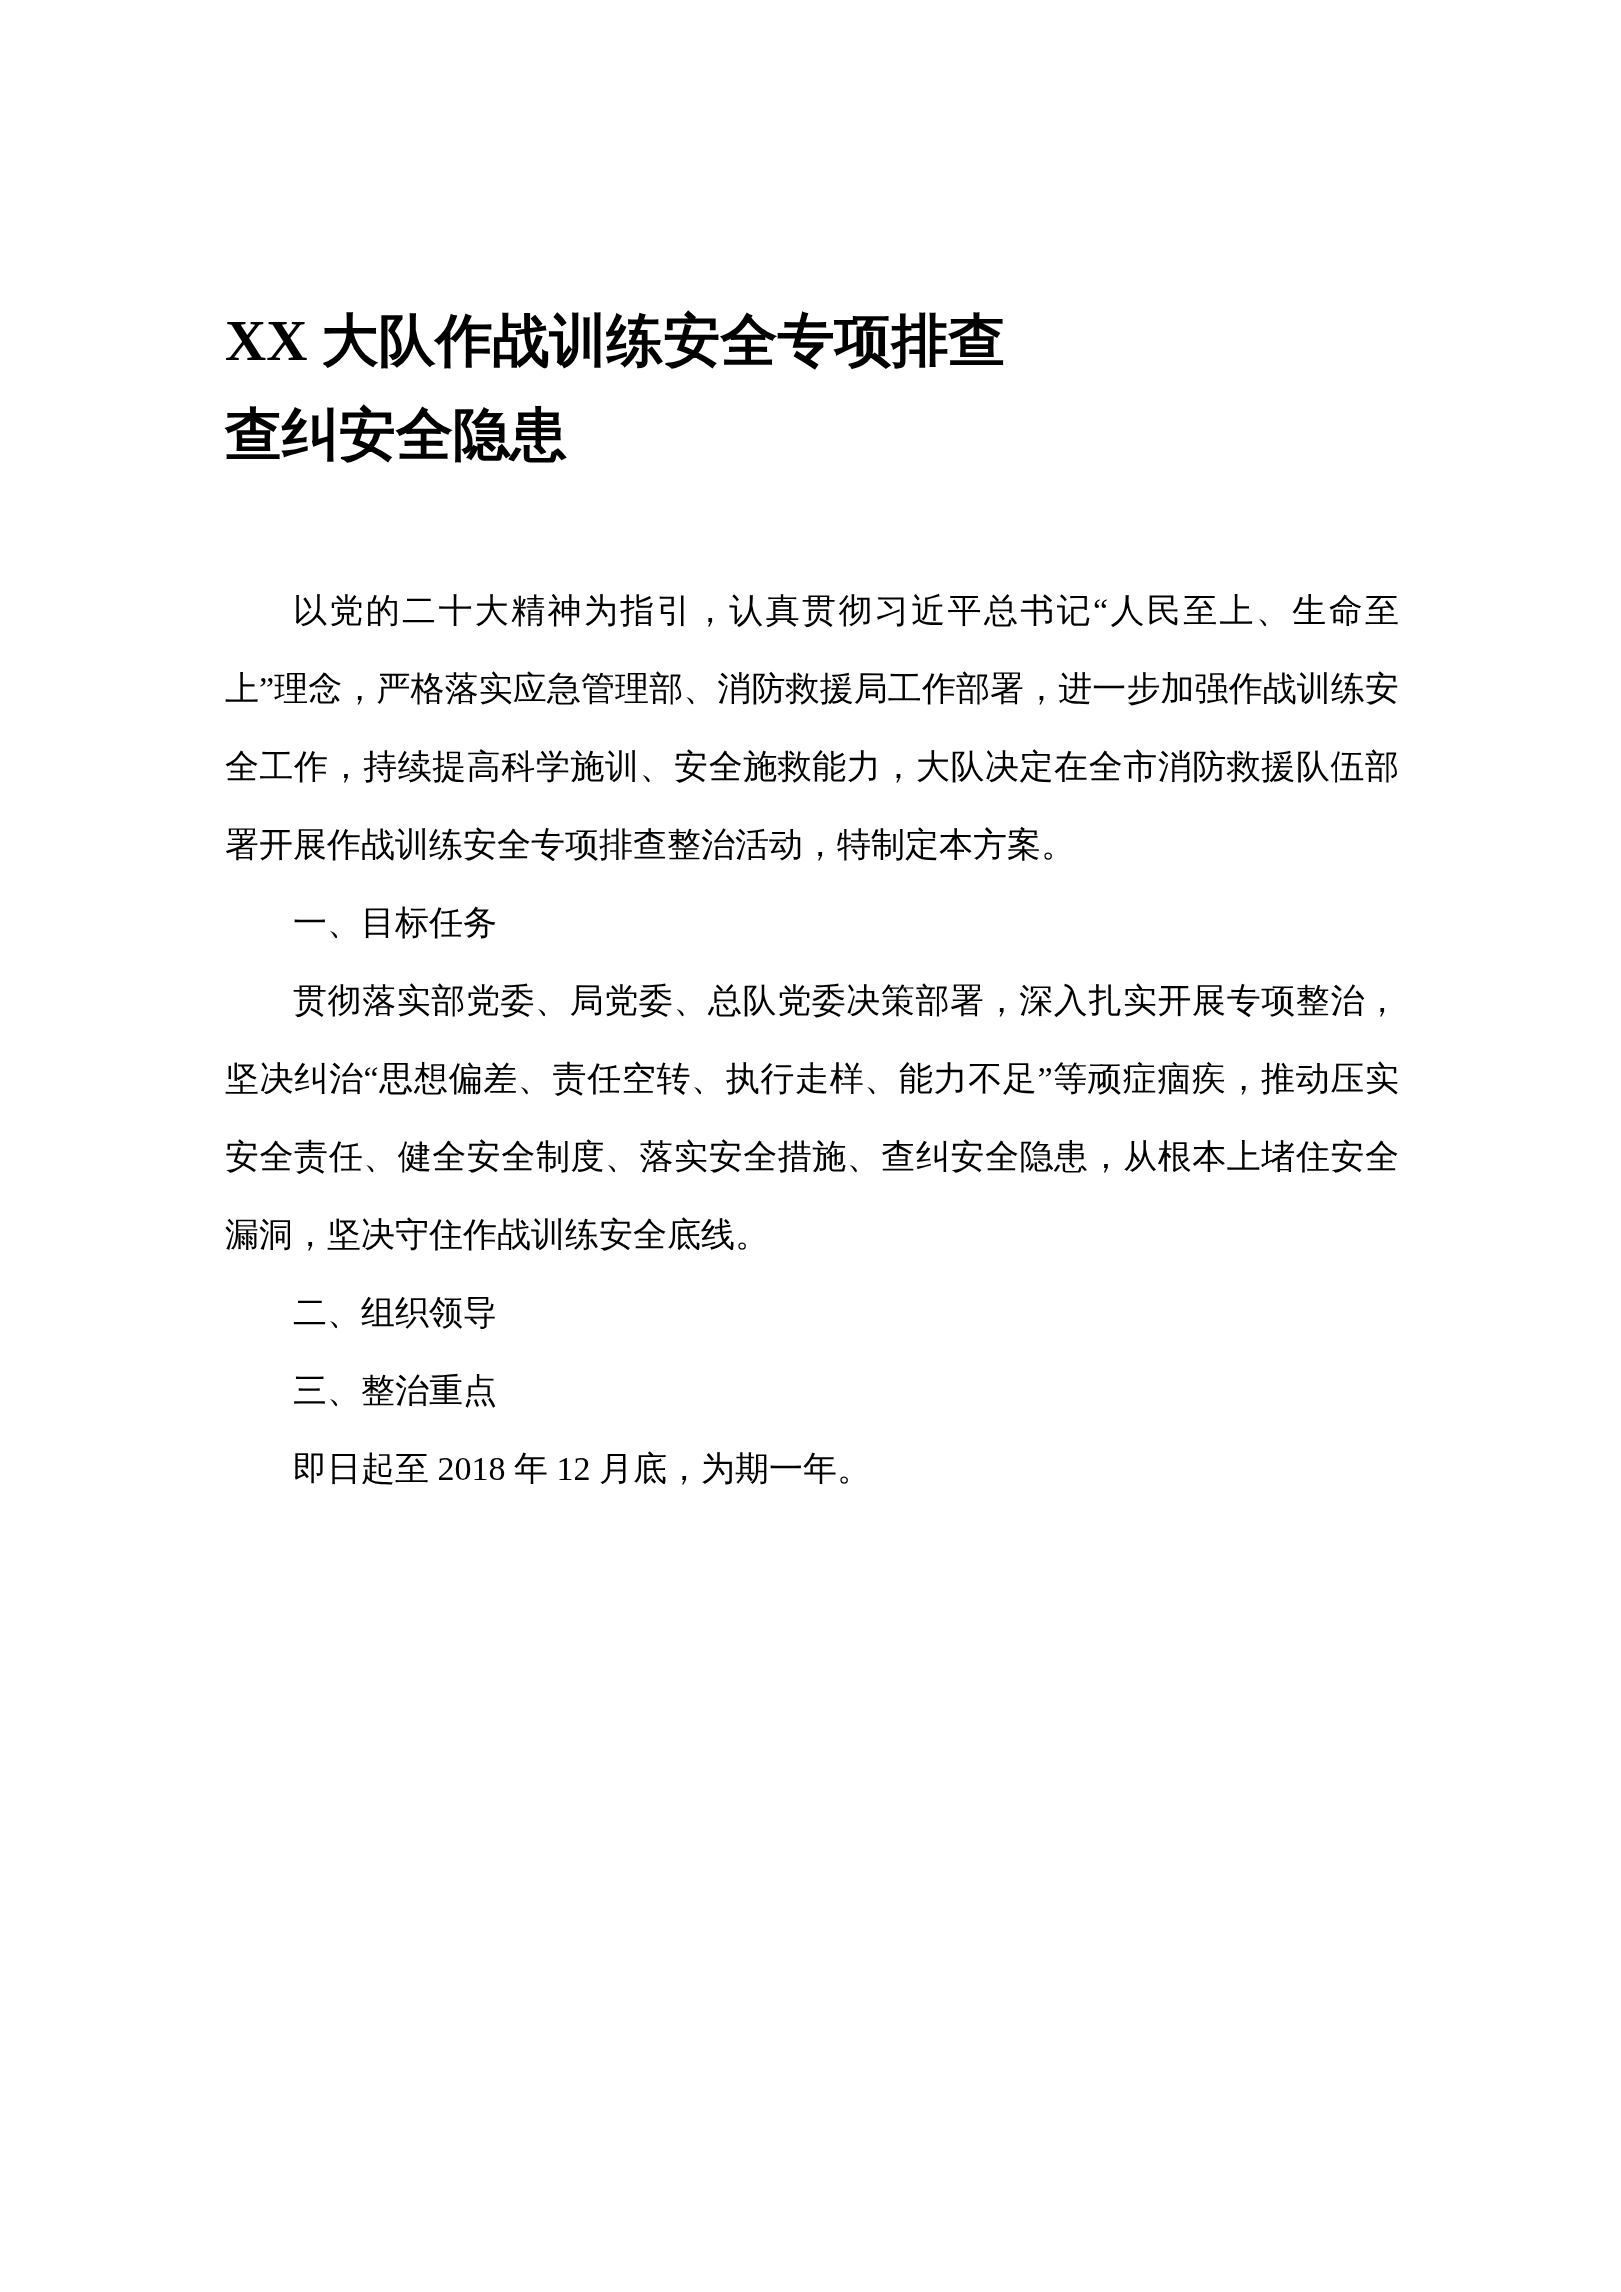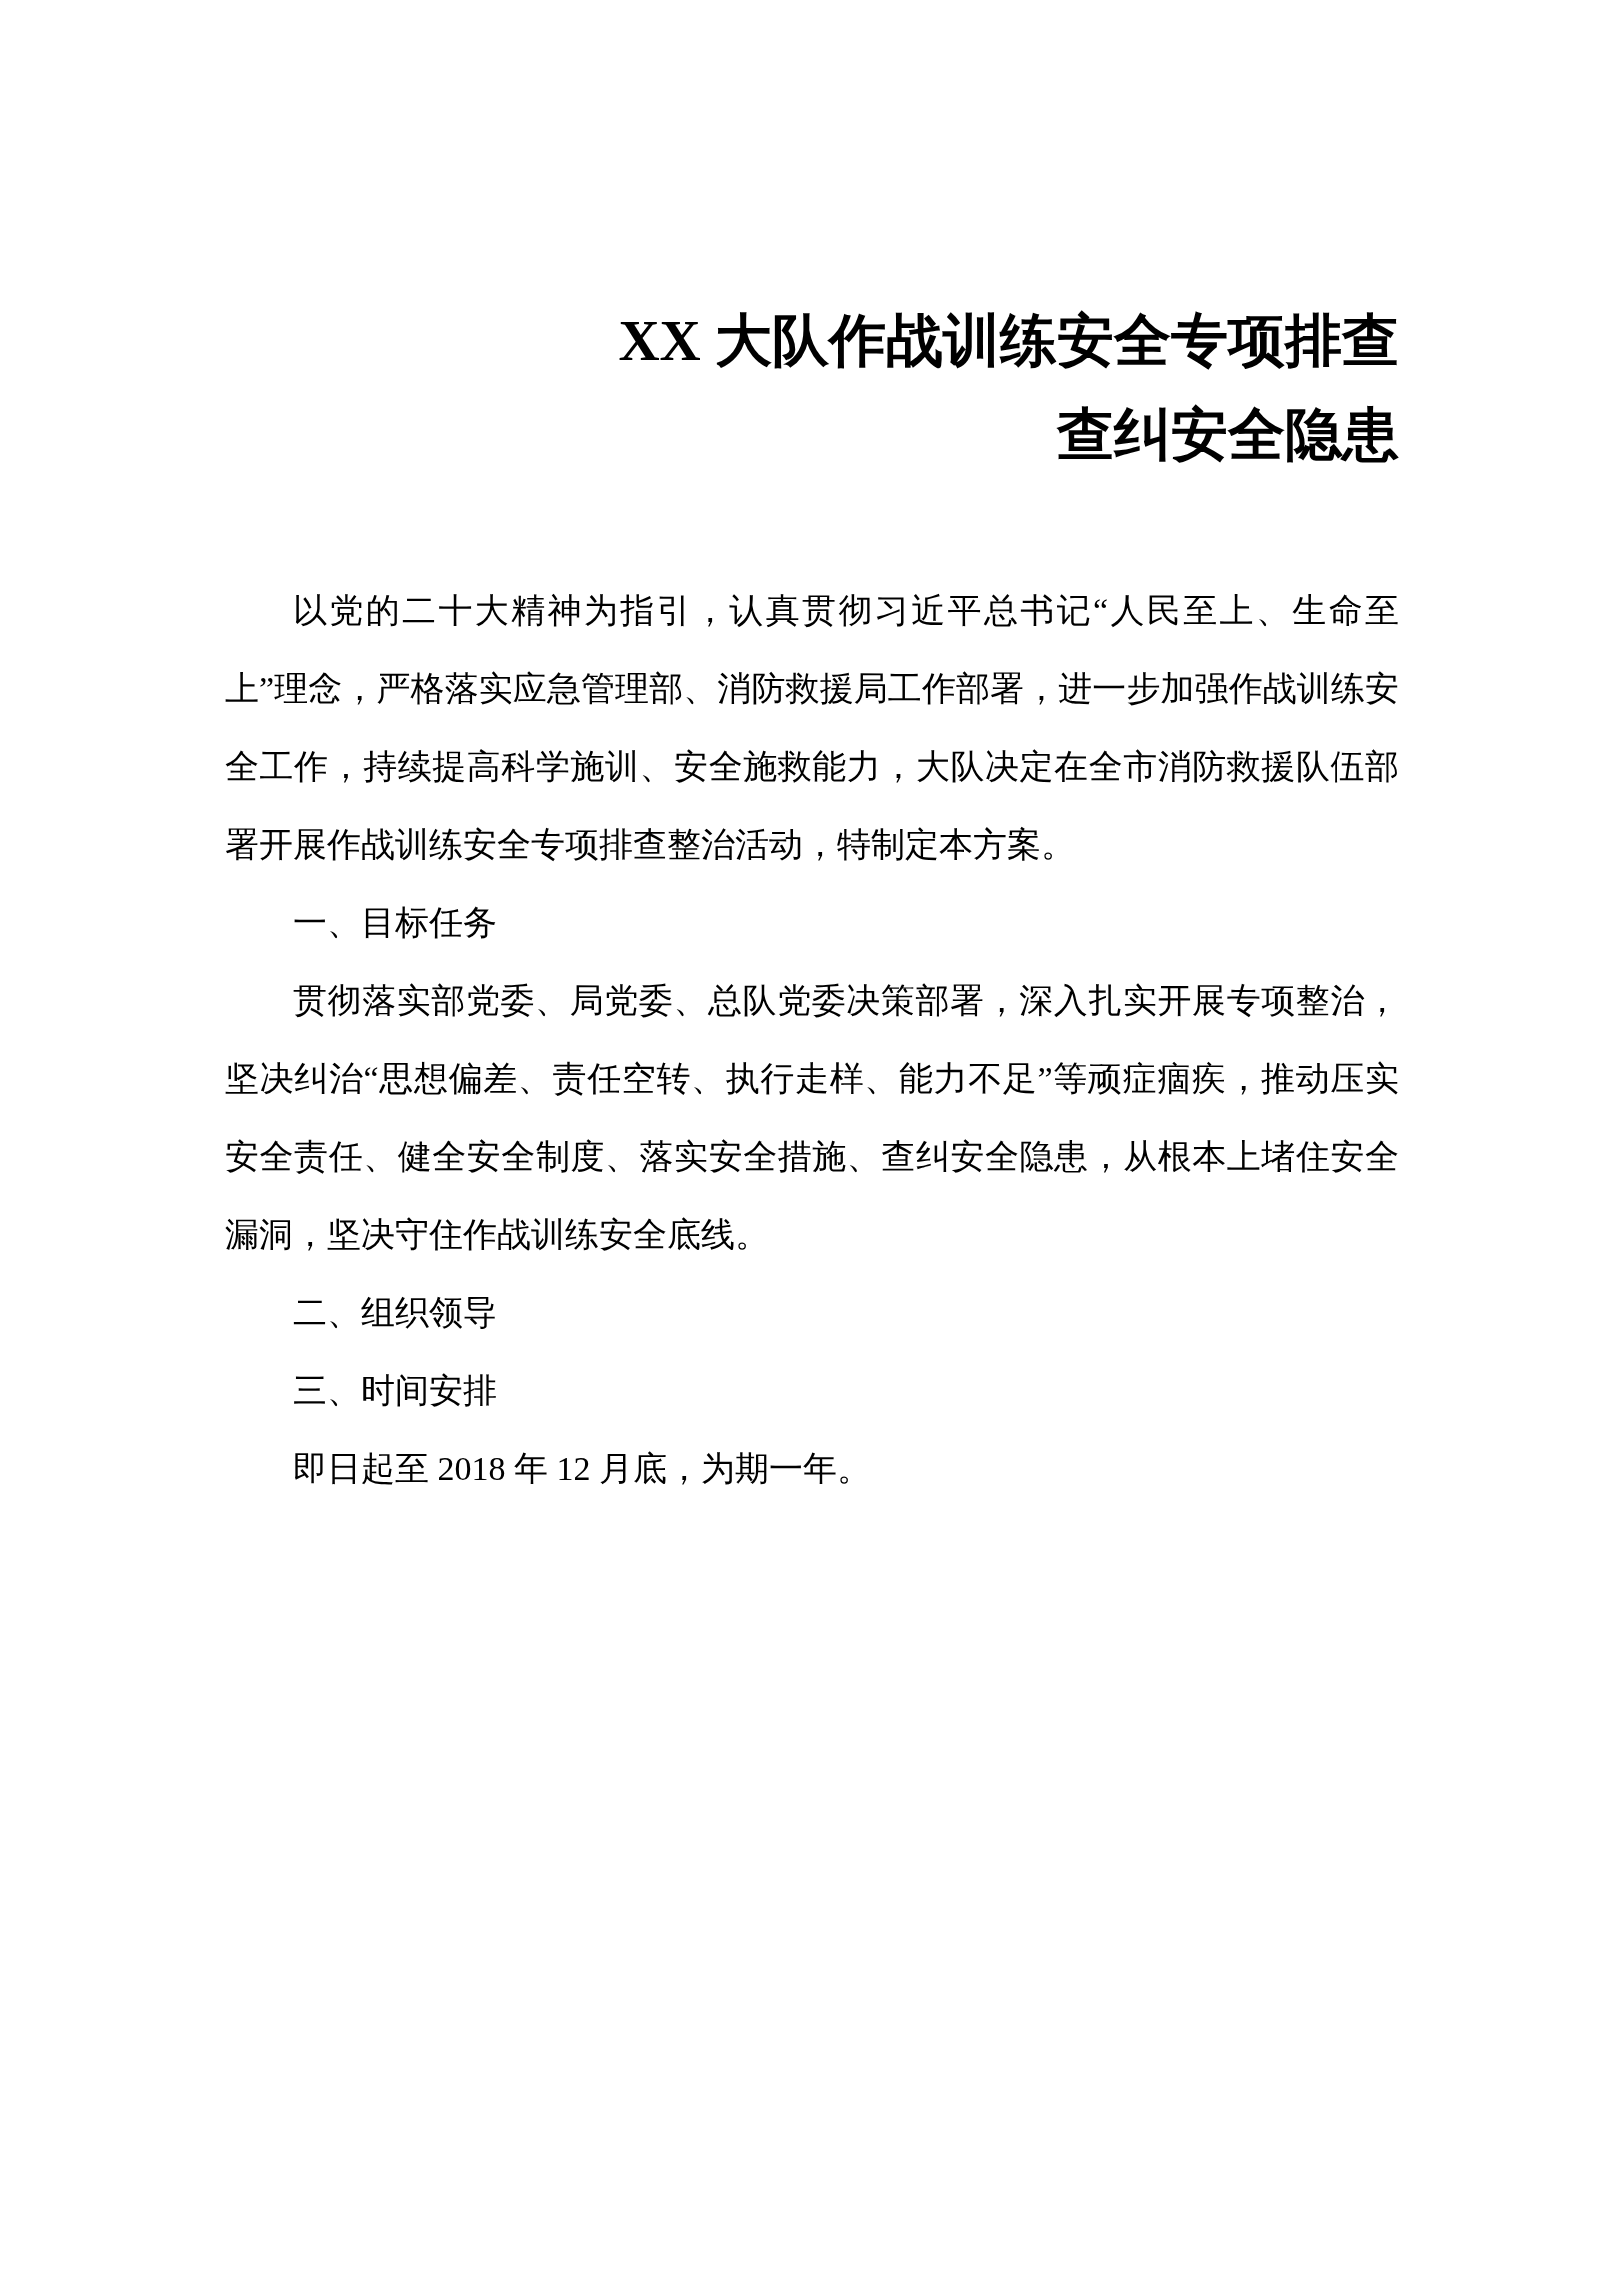--- a/index.html
+++ b/index.html
@@ -15,21 +15,21 @@
     box-sizing: border-box;
     background: #ffffff;
     color: #000000;
     padding: 294px 222px 0 225px;
     overflow: hidden;
     font-family: "Liberation Serif", "DejaVu Sans", serif;
   }
   .doc-title {
     font-size: 57px;
     font-weight: 700;
-    text-align: right;
+    text-align: left;
     line-height: 94px;
     margin: 0 0 90px 0;
   }
   .title-line {
     display: block;
   }
   .para {
     margin: 0;
     font-size: 34px;
     line-height: 78px;
@@ -56,19 +56,19 @@
 
   <p class="para">以党的二十大精神为指引，认真贯彻习近平总书记“人民至上、生命至上”理念，严格落实应急管理部、消防救援局工作部署，进一步加强作战训练安全工作，持续提高科学施训、安全施救能力，大队决定在全市消防救援队伍部署开展作战训练安全专项排查整治活动，特制定本方案。</p>
 
   <p class="para heading">一、目标任务</p>
 
   <p class="para">贯彻落实部党委、局党委、总队党委决策部署，深入扎实开展专项整治，坚决纠治“思想偏差、责任空转、执行走样、能力不足”等顽症痼疾，推动压实安全责任、健全安全制度、落实安全措施、查纠安全隐患，从根本上堵住安全漏洞，坚决守住作战训练安全底线。</p>
 
   <p class="para heading">二、组织领导</p>
 
 
-  <p class="para heading">三、时间安排</p>
+  <p class="para heading">三、整治重点</p>
 
   <p class="para">即日起至 2018 年 12 月底，为期一年。</p>
 
 
 </main>
 
 
 </body></html>

